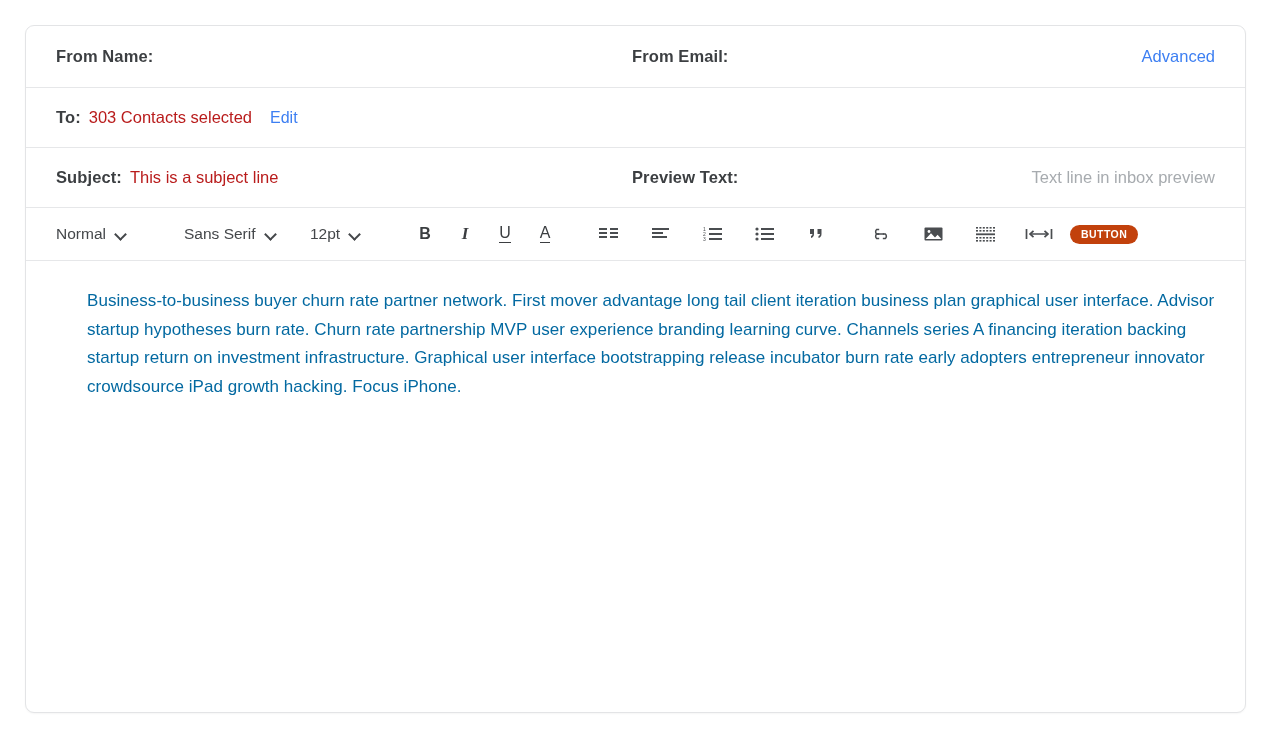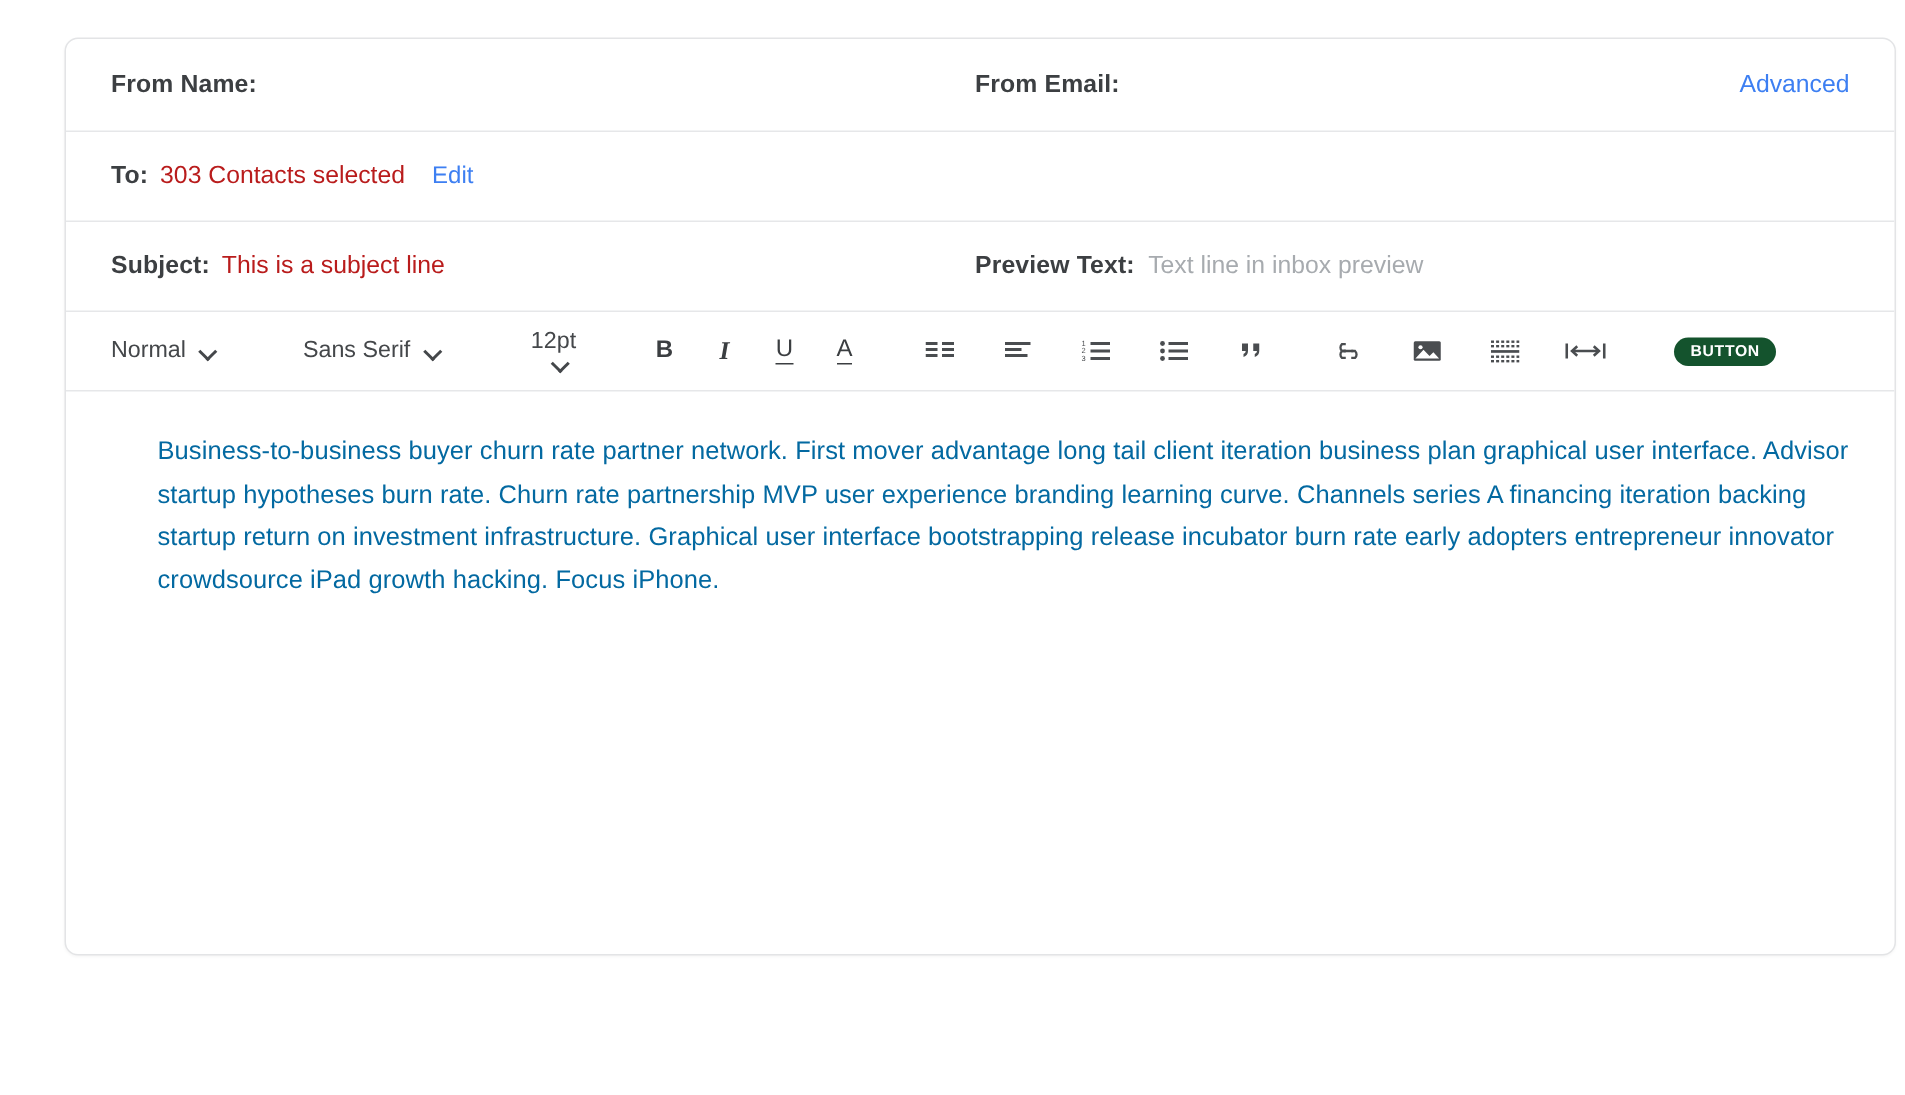--- a/index.html
+++ b/index.html
@@ -7,24 +7,24 @@
   html, body {
     width: 1270px;
     height: 730px;
     background: #ffffff;
     font-family: "Liberation Sans", sans-serif;
     -webkit-font-smoothing: antialiased;
   }
 
   .composer-card {
     position: absolute;
-    left: 43px;
+    left: 25px;
     top: 25px;
     width: 1221px;
-    height: 612px;
+    height: 688px;
     background: #ffffff;
     border: 1px solid #e3e4e6;
     border-radius: 9px;
     box-shadow: 0 1px 2px rgba(0,0,0,0.04);
     overflow: hidden;
   }
 
   
   .field-row {
     display: flex;
@@ -37,21 +37,21 @@
   .field-row.row-from   { height: 62px; }
   .field-row.row-to     { height: 60px; }
   .field-row.row-subject{ height: 60px; }
 
   .field-cell {
     display: flex;
     align-items: baseline;
     min-width: 0;
   }
   .cell-left  { width: 576px; flex: 0 0 576px; }
-  .cell-right { flex: 1 1 auto; display: flex; align-items: baseline; }
+  .cell-right { flex: 1 1 auto; display: flex; align-items: baseline; justify-content: space-between; }
 
   .field-label {
     font-size: 16.5px;
     font-weight: 700;
     color: #3c3f42;
     letter-spacing: 0.1px;
     white-space: nowrap;
   }
   .field-value {
     font-size: 16.5px;
@@ -113,21 +113,21 @@
     content: "";
     position: absolute;
     left: 0; top: 1px;
     width: 7px; height: 7px;
     border-right: 2.1px solid #44474a;
     border-bottom: 2.1px solid #44474a;
     transform: rotate(45deg);
   }
   .sel-style { width: 128px; }
   .sel-font  { width: 126px; margin-left: 0; }
-  .sel-size  { width: 82px; flex-direction: column; }
+  .sel-size  { width: 82px; }
 
   .tb-btn {
     display: flex;
     align-items: center;
     justify-content: center;
     width: 30px;
     height: 30px;
     cursor: pointer;
     color: #44474a;
   }
@@ -140,31 +140,30 @@
   .gap-10 { width: 10px; }
   .gap-14 { width: 14px; }
   .gap-18 { width: 18px; }
   .gap-22 { width: 22px; }
   .gap-34 { width: 34px; }
 
   .btn-pill {
     display: flex;
     align-items: center;
     justify-content: center;
-    background: #14532d;
+    background: #c2410c;
     color: #ffffff;
     font-size: 10.5px;
     font-weight: 700;
     letter-spacing: 0.45px;
     border-radius: 11px;
     height: 19px;
     padding: 0 11px;
     cursor: pointer;
     white-space: nowrap;
-    margin-left: 28px;
   }
 
   
   .body-area {
     padding: 26px 30px 0 30px;
     height: 513px;
     overflow: hidden;
   }
   .body-text {
     font-size: 17px;

